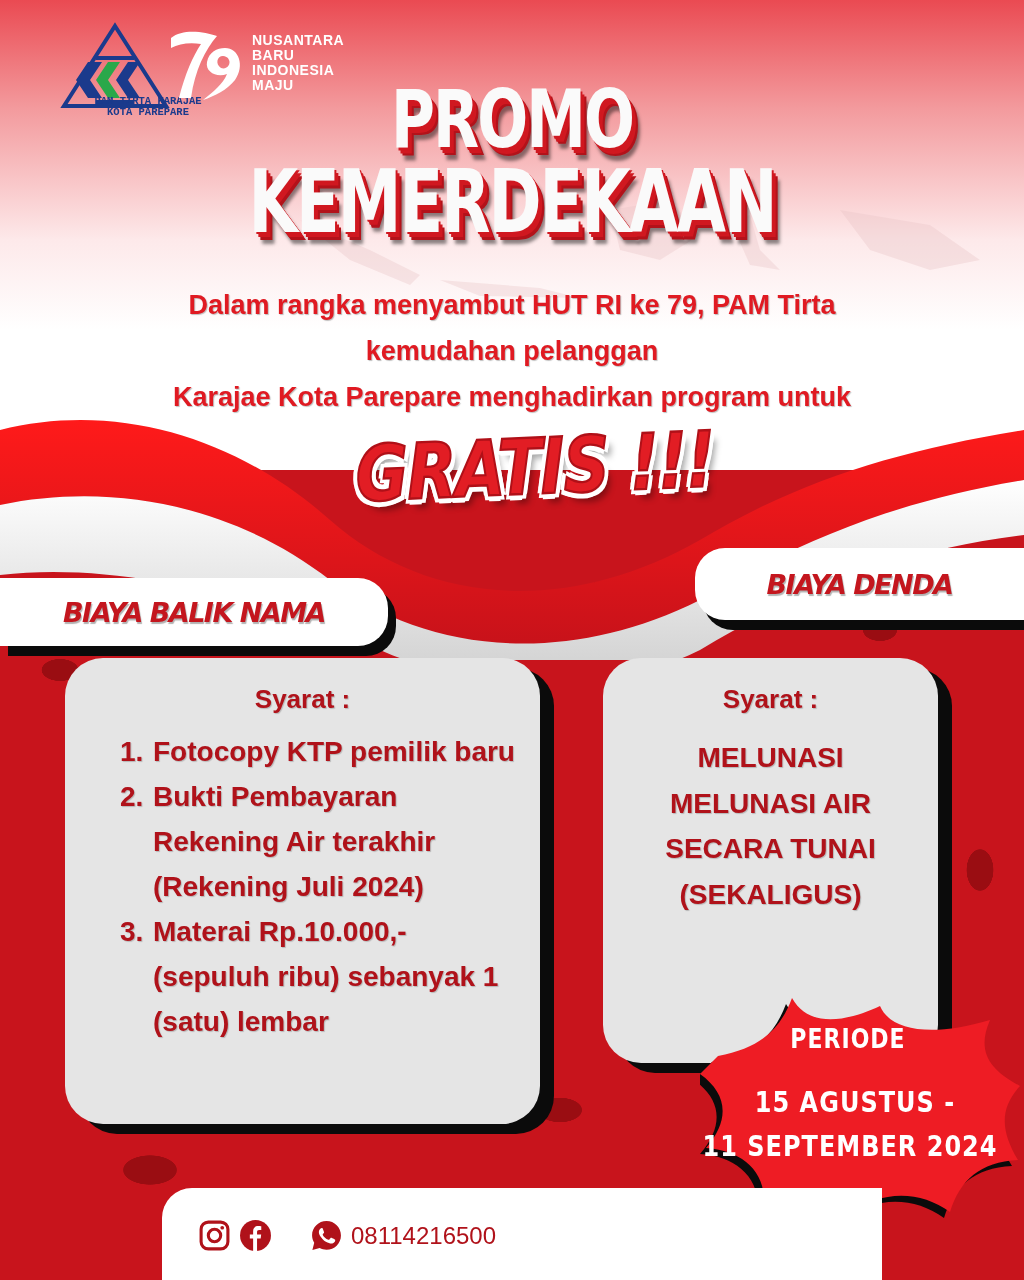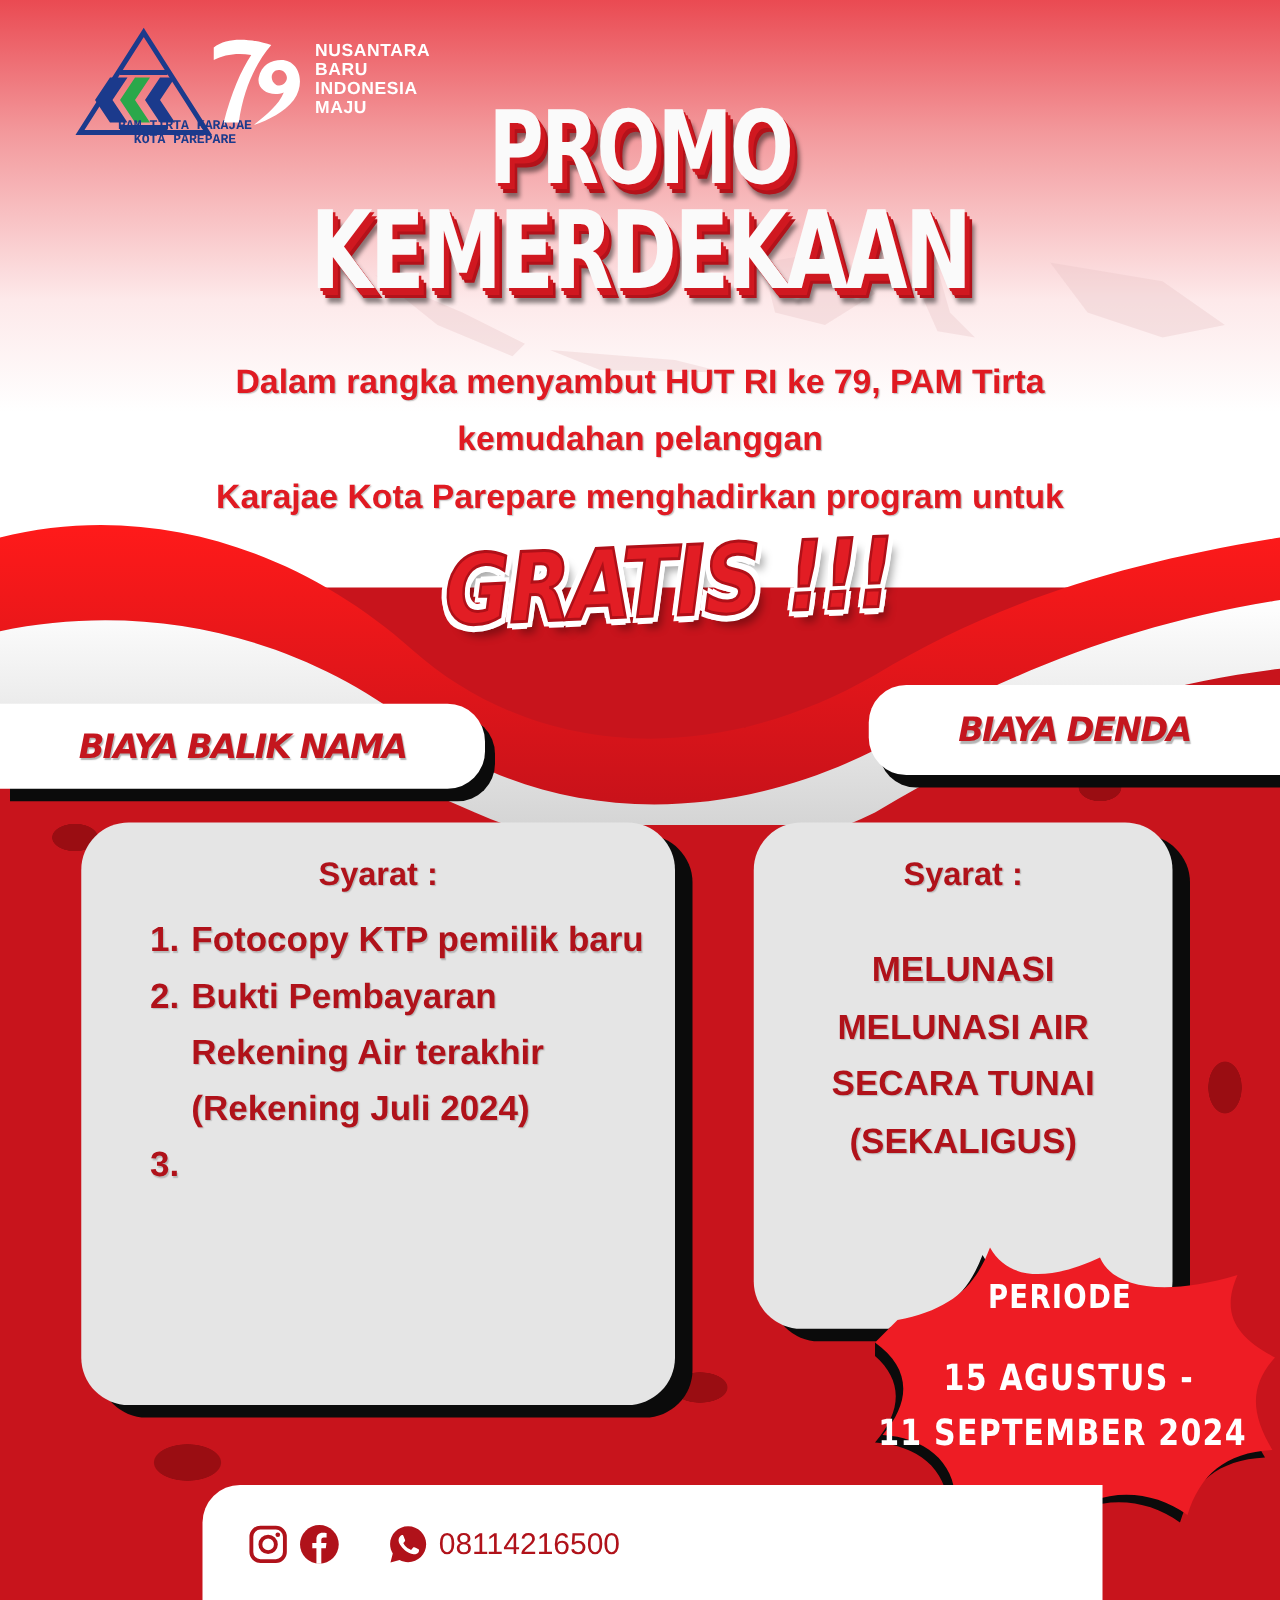--- a/index.html
+++ b/index.html
@@ -72,21 +72,21 @@
                  -4px -4px 0 #fff, 4px 4px 0 #fff, -4px 4px 0 #fff, 4px -4px 0 #fff,
                  6px 8px 6px rgba(0,0,0,.35);
     transform: scaleY(1.2) rotate(-2deg);
   }
 
   
   .tab {
     position: absolute; background: #fff; display: flex; align-items: center; justify-content: center;
     box-shadow: 8px 10px 0 #0b0b0b;
   }
-  .tab-left { left: 0; top: 563px; width: 388px; height: 68px; border-radius: 0 30px 30px 0; }
+  .tab-left { left: 0; top: 578px; width: 388px; height: 68px; border-radius: 0 30px 30px 0; }
   .tab-right { left: 695px; top: 548px; width: 329px; height: 72px; border-radius: 30px 0 0 30px; }
   .tab-label {
     font-family: "DejaVu Sans", sans-serif; font-size: 27px; font-weight: bold; font-style: italic;
     color: #c4161e; letter-spacing: -1.5px; text-shadow: 1px 2px 1px rgba(0,0,0,.3);
   }
 
   
   .card {
     position: absolute; background: #e5e5e5; border-radius: 38px;
     box-shadow: 14px 10px 0 #0b0b0b;
@@ -100,21 +100,21 @@
   .card-left .syarat { margin-top: 26px; }
   .card-right .syarat { margin-top: 26px; }
   .req-list { list-style: none; margin: 14px 0 0 55px; }
   .req-item {
     display: flex; font-size: 28px; line-height: 45px; font-weight: bold; color: #b0121a;
     text-shadow: 1px 1px 1px rgba(0,0,0,.2);
   }
   .req-num { width: 33px; flex: none; }
   .req-text { width: 365px; }
   .denda-text {
-    margin-top: 38px; text-align: center; font-size: 28px; line-height: 45.5px; font-weight: bold;
+    margin-top: 20px; text-align: center; font-size: 28px; line-height: 45.5px; font-weight: bold;
     color: #b0121a; text-shadow: 1px 1px 1px rgba(0,0,0,.2);
   }
   .denda-text span { display: block; }
 
   
   .burst { position: absolute; left: 700px; top: 990px; width: 324px; height: 232px; }
   .burst-text {
     position: absolute; left: 700px; width: 300px; text-align: center; color: #fff;
     font-family: "DejaVu Sans", sans-serif; font-weight: bold; letter-spacing: 1px;
     transform: scaleY(1.2);
@@ -207,20 +207,21 @@
     <li class="req-item">
       <span class="req-num">1.</span>
       <span class="req-text">Fotocopy KTP pemilik baru</span>
     </li>
     <li class="req-item">
       <span class="req-num">2.</span>
       <span class="req-text">Bukti Pembayaran Rekening Air terakhir (Rekening Juli 2024)</span>
     </li>
     <li class="req-item">
       <span class="req-num">3.</span>
+      <span class="req-text">Materai Rp.10.000,- (sepuluh ribu) sebanyak 1 (satu) lembar</span>
     </li>
   </ul>
 </div>
 
 <div class="card card-right">
   <div class="syarat">Syarat :</div>
   <div class="denda-text">
     <span>MELUNASI</span>
     <span>MELUNASI AIR</span>
     <span>SECARA TUNAI</span>

